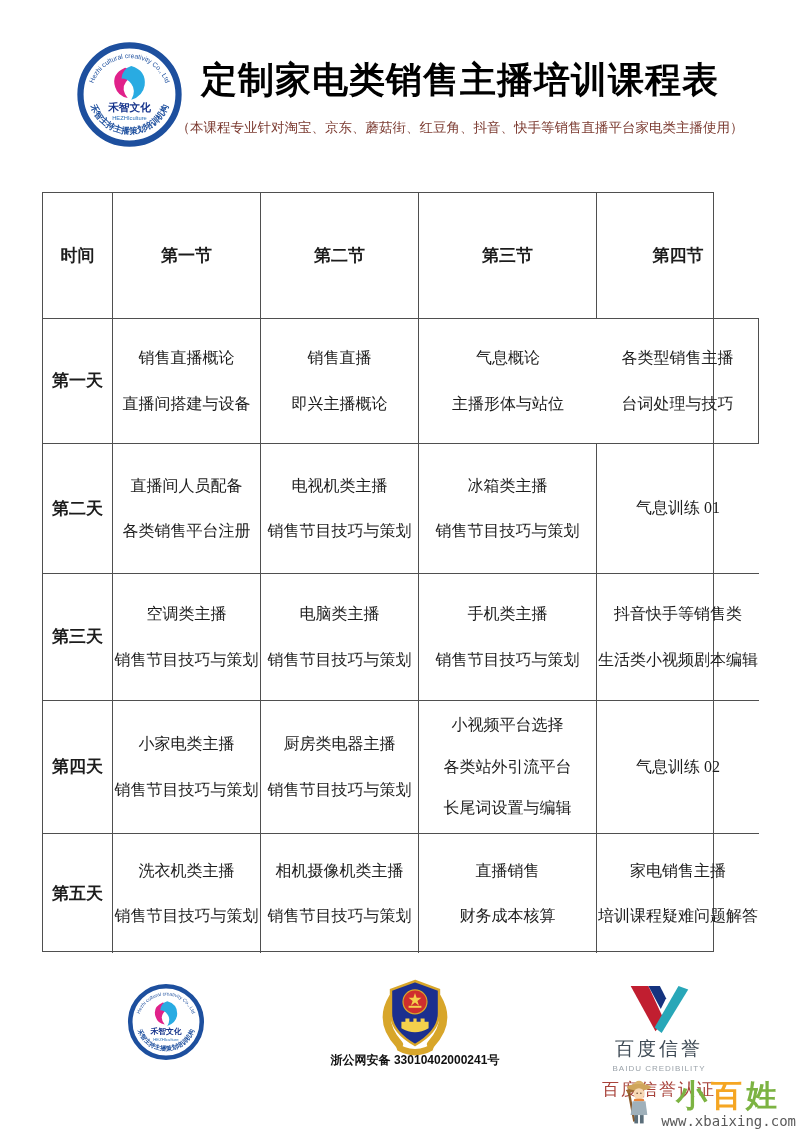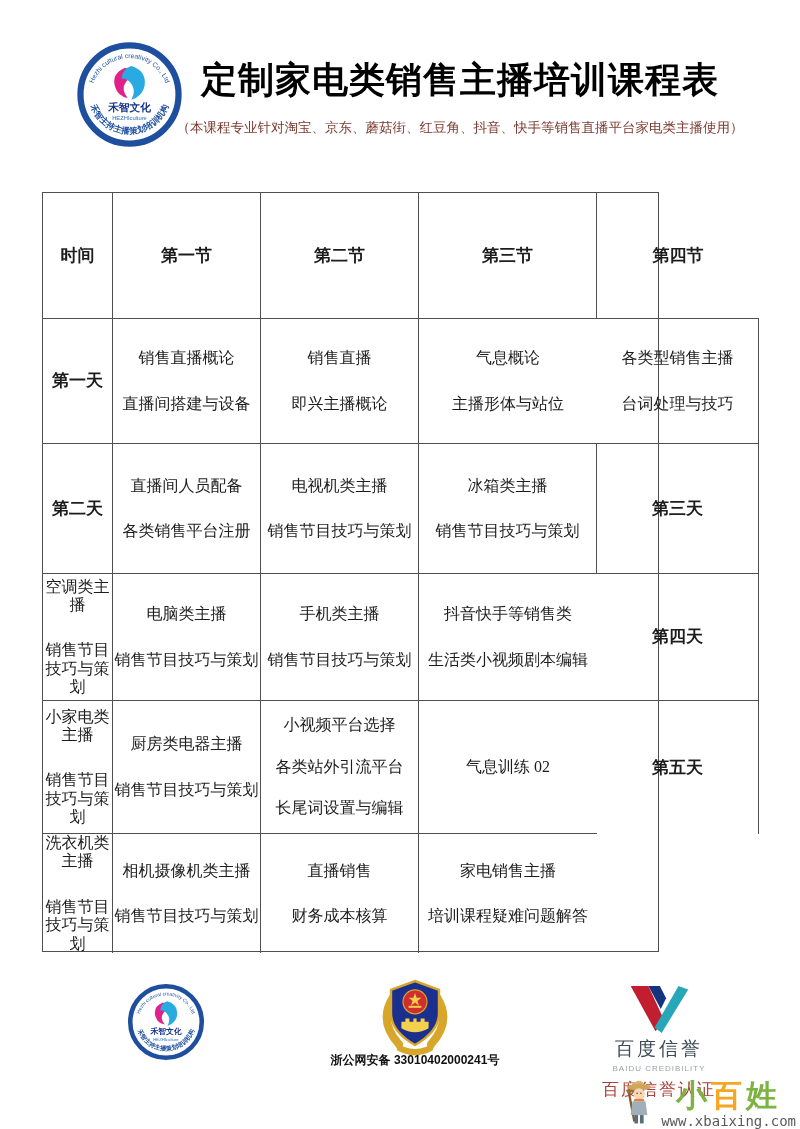--- a/index.html
+++ b/index.html
@@ -14,21 +14,21 @@
     position:absolute; left:160px; top:56px; width:600px; text-align:center;
     font-size:36px; font-weight:700; color:#000; letter-spacing:1px; white-space:nowrap;
   }
   .doc-subtitle {
     position:absolute; left:130px; top:119px; width:660px; text-align:center;
     font-size:13.5px; color:#7b3a30; white-space:nowrap;
   }
 
   
   .course-table {
-    position:absolute; left:42px; top:192px; width:617px; height:760px;
+    position:absolute; left:42px; top:192px; width:672px; height:760px;
     display:grid;
     grid-template-columns:70px 148px 158px 178px 162px;
     grid-template-rows:126px 125px 130px 127px 133px 119px;
     border:1px solid #4f4f4f; box-sizing:border-box;
   }
   .cell {
     display:flex; flex-direction:column; align-items:center; justify-content:center;
     row-gap:27px; border-right:1px solid #4f4f4f; border-bottom:1px solid #4f4f4f;
     font-size:16px; color:#1c1c1c; text-align:center; line-height:1.15; overflow:hidden;
   }
@@ -135,20 +135,23 @@
       <div>直播间人员配备</div>
       <div>各类销售平台注册</div>
     </div>
     <div class="cell">
       <div>电视机类主播</div>
       <div>销售节目技巧与策划</div>
     </div>
     <div class="cell">
       <div>冰箱类主播</div>
       <div>销售节目技巧与策划</div>
+    </div>
+    <div class="cell last-col">
+      <div>气息训练 01</div>
     </div>
 
     <div class="cell day">
         <div>第三天</div>
       </div>
     <div class="cell">
       <div>空调类主播</div>
       <div>销售节目技巧与策划</div>
     </div>
     <div class="cell">

